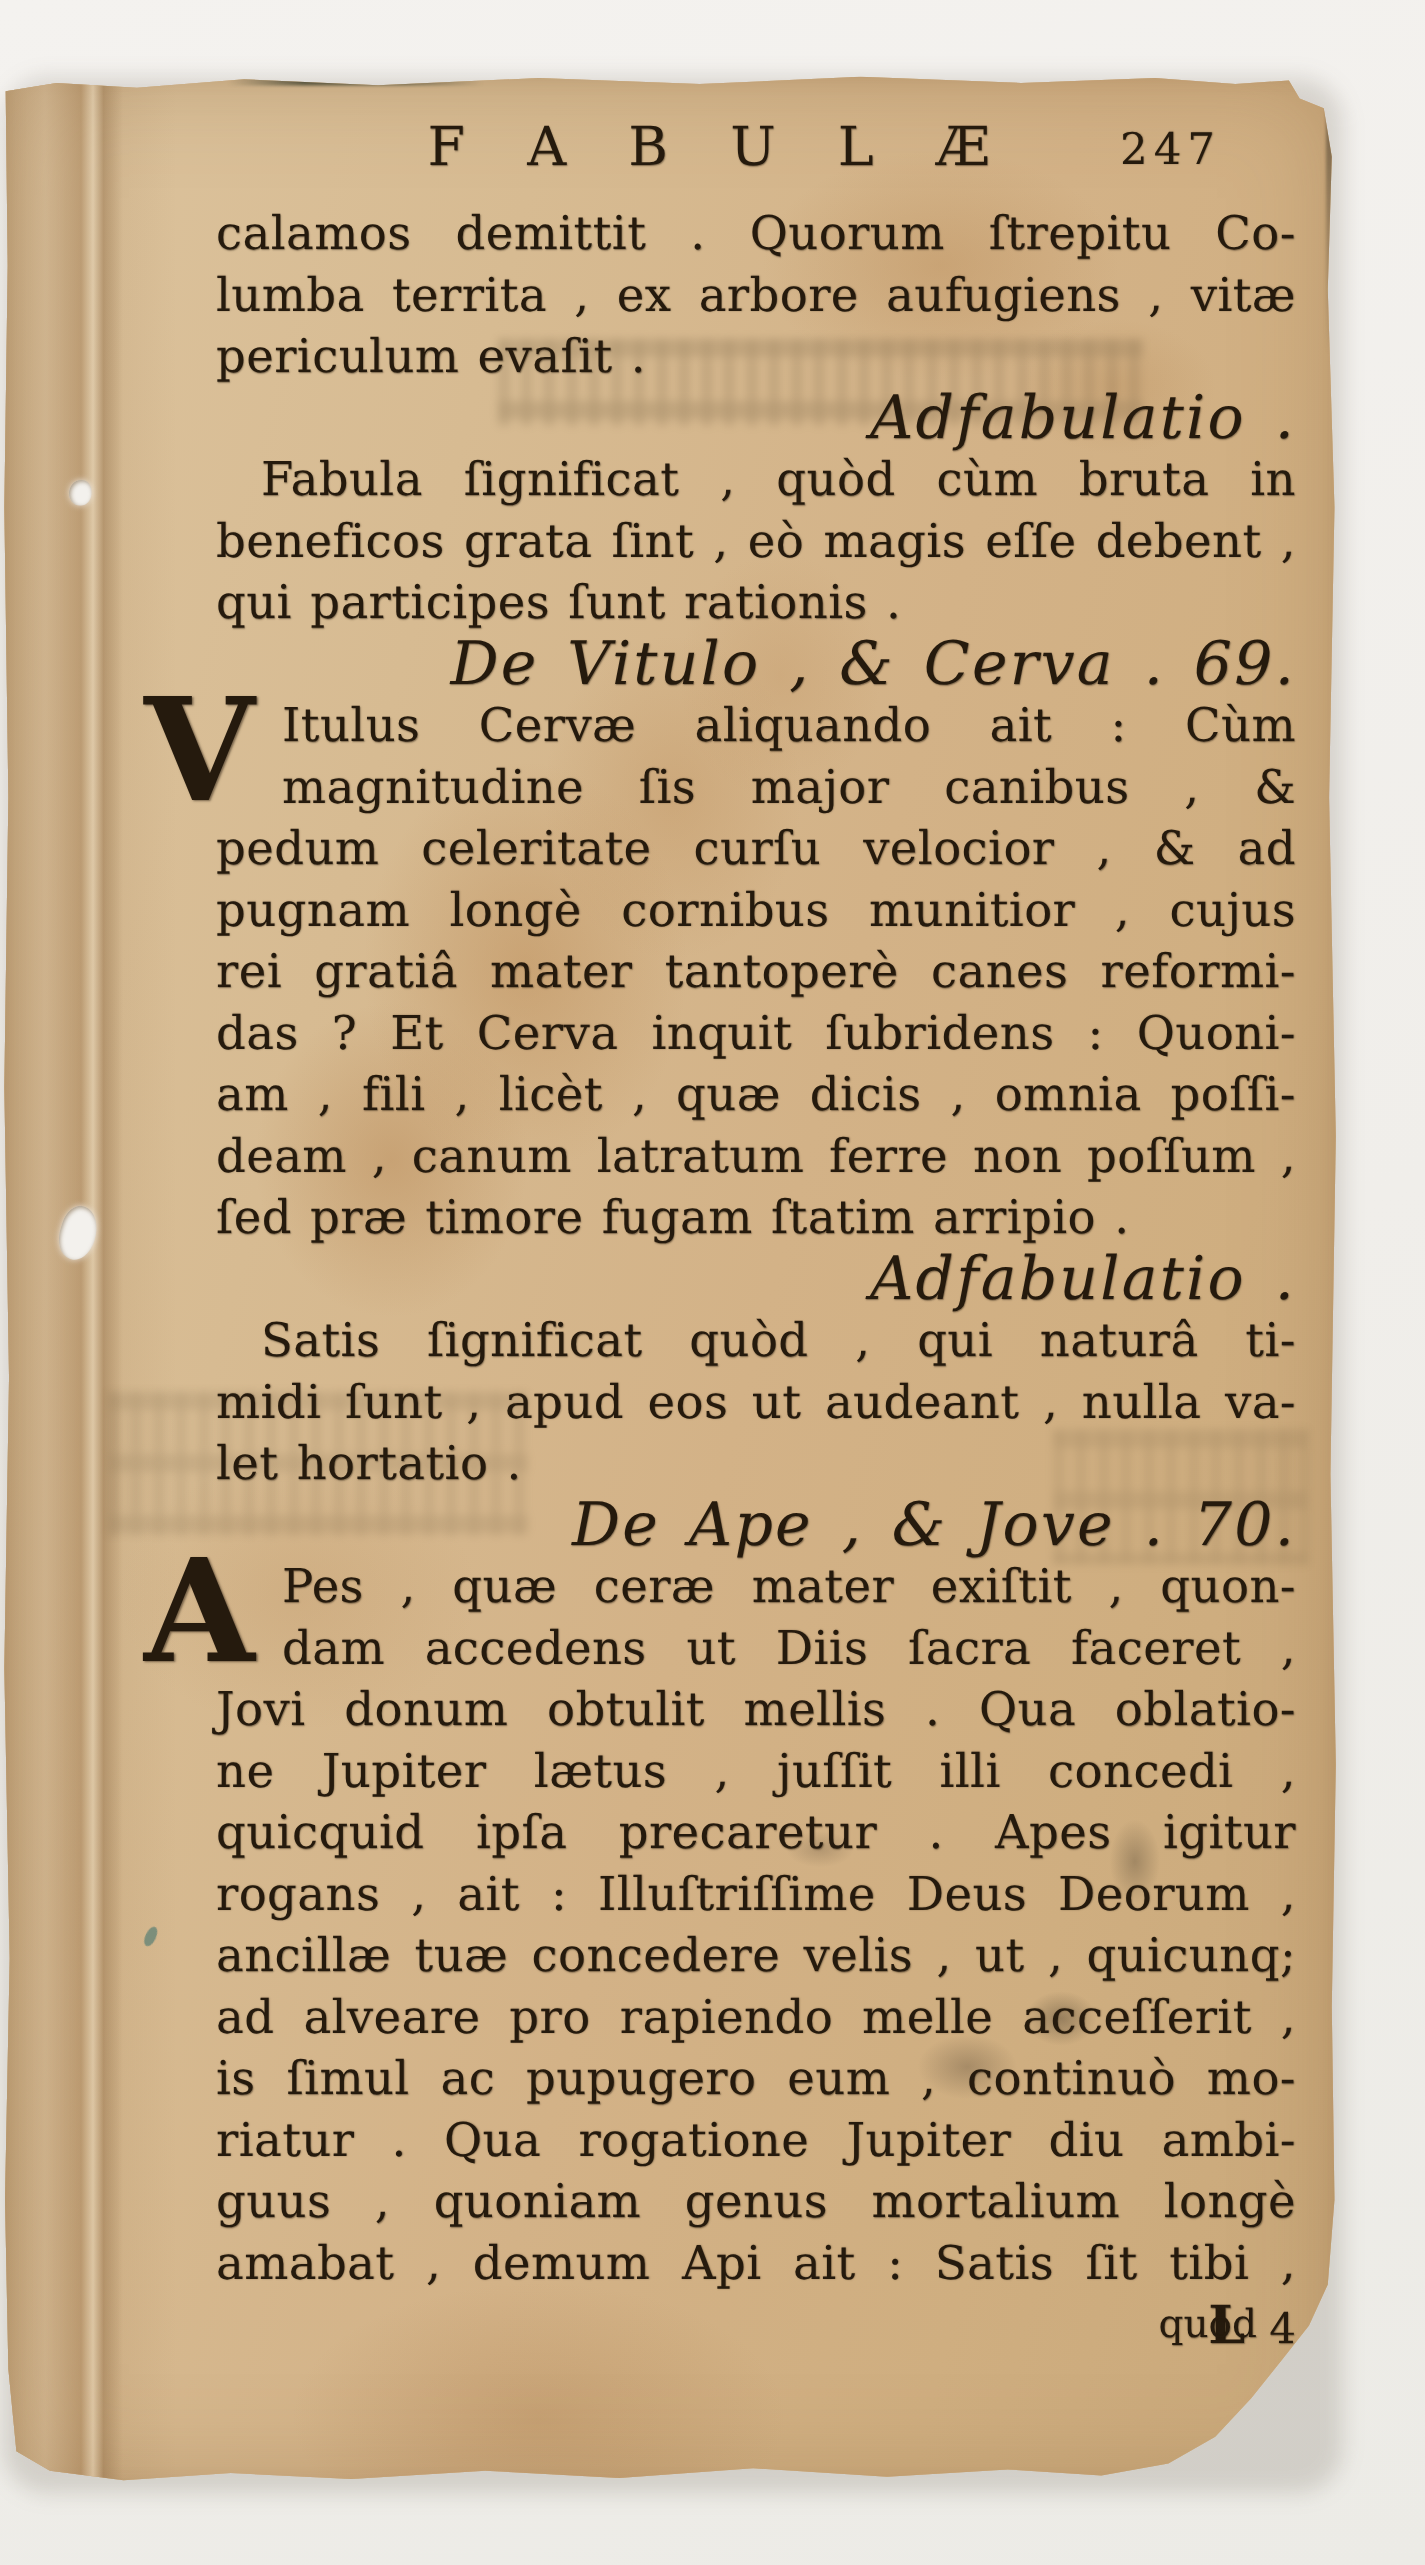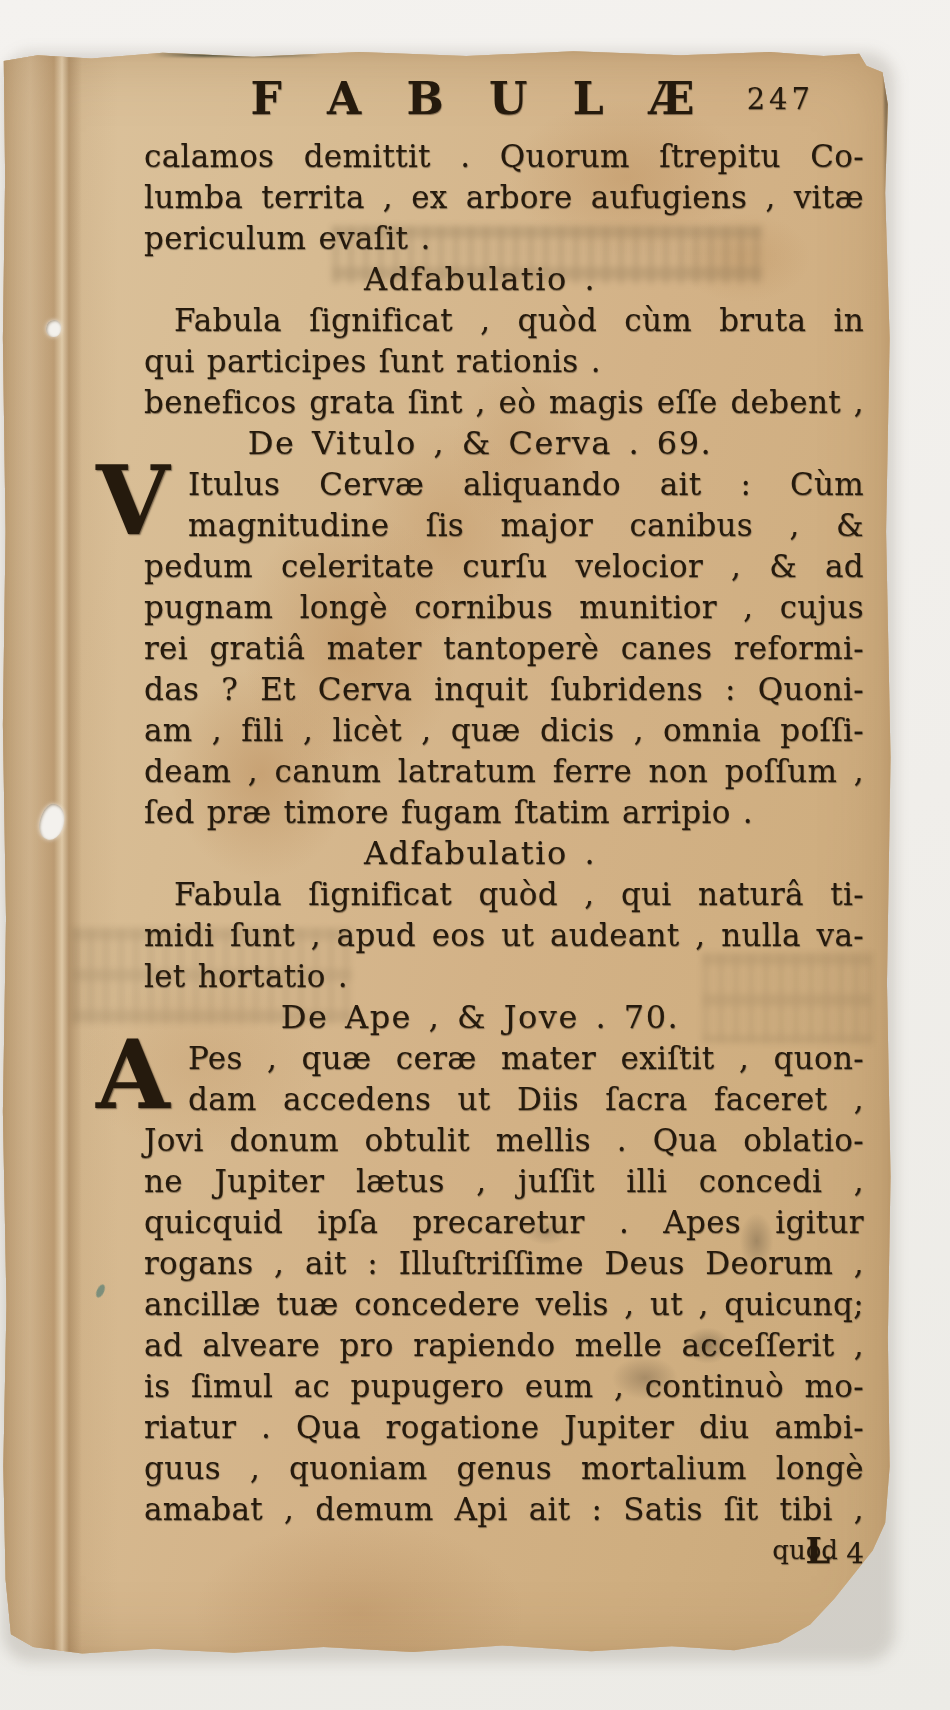--- a/index.html
+++ b/index.html
@@ -65,26 +65,26 @@
     background:
       repeating-linear-gradient(90deg, rgba(112,92,62,0.45) 0 8px, rgba(112,92,62,0) 8px 15px),
       repeating-linear-gradient(180deg, rgba(112,92,62,0.5) 0 12px, rgba(112,92,62,0) 12px 41px);}
   .ghostA{left:330px;top:178px;width:430px;height:58px;}
   .ghostB{left:70px;top:880px;width:280px;height:96px;opacity:.28;}
   .ghostC{left:700px;top:905px;width:170px;height:90px;opacity:.26;}
 
   .content{position:absolute;left:94px;top:28px;width:768px;color:#251a0d;
     text-shadow:0.4px 0.6px 1px rgba(38,25,12,0.5);}
   .header{position:relative;height:48px;margin-bottom:12px;text-align:center;}
-  .title{font-size:44px;font-weight:bold;letter-spacing:15px;line-height:46px;}
+  .title{font-size:36px;font-weight:normal;letter-spacing:15px;line-height:46px;}
   .pagenum{position:absolute;right:50px;top:6px;font-size:29px;letter-spacing:4px;font-weight:normal;}
   .ln{font-size:31px;line-height:41px;text-align:justify;text-align-last:justify;word-spacing:2px;letter-spacing:0.3px;white-space:normal;margin-left:48px;}
   .ln.nj{text-align-last:left;}
   .ln.ind{text-indent:30px;}
-  .heading{font-size:32px;line-height:41px;text-align:center;letter-spacing:1.5px;word-spacing:5px;}
+  .heading{font-size:40px;line-height:41px;font-style:italic;text-align:right;letter-spacing:1.5px;word-spacing:5px;}
   .para::after{content:"";display:block;clear:both;}
   .cap{float:left;font-size:95px;line-height:74px;height:82px;width:92px;font-weight:bold;text-shadow:1px 1px 1.5px rgba(38,25,12,0.55);}
   .sigline{position:relative;font-size:31px;line-height:41px;text-align:right;}
   .sigL{font-size:35px;font-weight:bold;}
   .sigN{font-size:28px;margin-left:16px;}
   .catchword{position:absolute;right:26px;top:0;font-size:26px;}
 </style>
 </head>
 <body>
 
@@ -108,39 +108,39 @@
     </div>
     <div>
         <div class="para">
           <div class="ln">calamos demittit . Quorum ſtrepitu Co-</div>
           <div class="ln">lumba territa , ex arbore aufugiens , vitæ</div>
           <div class="ln nj">periculum evaſit .</div>
         </div>
         <div class="heading">Adfabulatio .</div>
         <div class="para">
           <div class="ln ind">Fabula ſignificat , quòd cùm bruta in</div>
+          <div class="ln">beneficos grata ſint , eò magis eſſe debent ,</div>
           <div class="ln nj">qui participes ſunt rationis .</div>
-          <div class="ln">beneficos grata ſint , eò magis eſſe debent ,</div>
         </div>
         <div class="heading">De Vitulo , &amp; Cerva . 69.</div>
         <div class="para">
           <span class="cap">V</span>
           <div class="ln">Itulus Cervæ aliquando ait : Cùm</div>
           <div class="ln">magnitudine ſis major canibus , &amp;</div>
           <div class="ln">pedum celeritate curſu velocior , &amp; ad</div>
           <div class="ln">pugnam longè cornibus munitior , cujus</div>
           <div class="ln">rei gratiâ mater tantoperè canes reformi-</div>
           <div class="ln">das ? Et Cerva inquit ſubridens : Quoni-</div>
           <div class="ln">am , fili , licèt , quæ dicis , omnia poſſi-</div>
           <div class="ln">deam , canum latratum ferre non poſſum ,</div>
           <div class="ln nj">ſed præ timore fugam ſtatim arripio .</div>
         </div>
         <div class="heading">Adfabulatio .</div>
         <div class="para">
-          <div class="ln ind">Fabula ſignificat quòd , qui naturâ ti-</div>
+          <div class="ln ind">Satis ſignificat quòd , qui naturâ ti-</div>
           <div class="ln">midi ſunt , apud eos ut audeant , nulla va-</div>
           <div class="ln nj">let hortatio .</div>
         </div>
         <div class="heading">De Ape , &amp; Jove . 70.</div>
         <div class="para">
           <span class="cap">A</span>
           <div class="ln">Pes , quæ ceræ mater exiſtit , quon-</div>
           <div class="ln">dam accedens ut Diis ſacra faceret ,</div>
           <div class="ln">Jovi donum obtulit mellis . Qua oblatio-</div>
           <div class="ln">ne Jupiter lætus , juſſit illi concedi ,</div>

